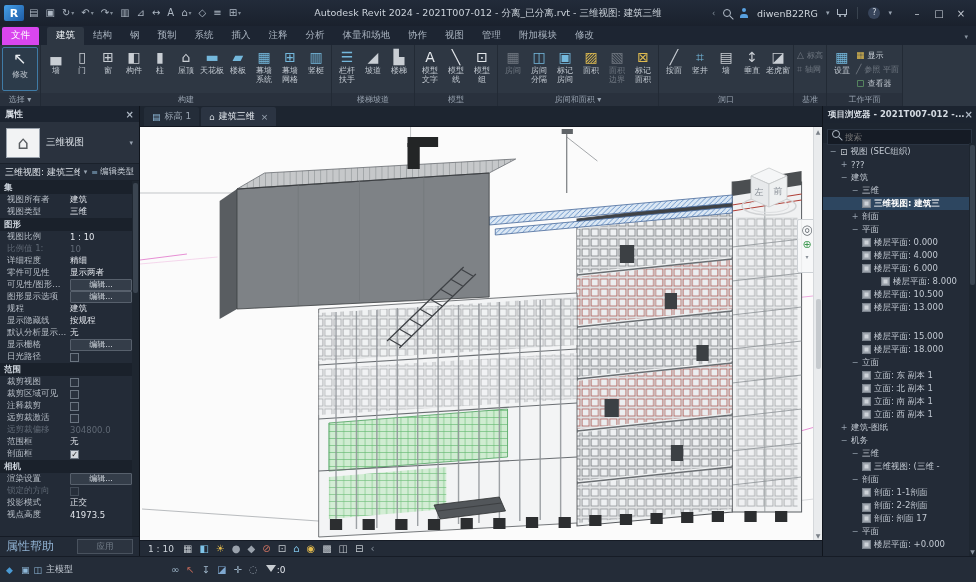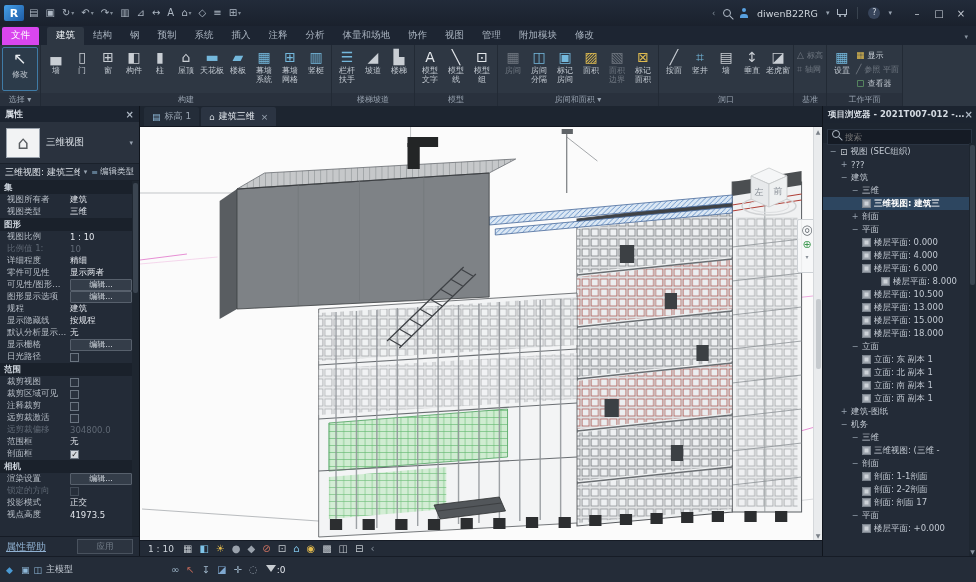--- a/index.html
+++ b/index.html
@@ -84,21 +84,21 @@
   .pval{font-size:8.5px;color:#e2e6ec;white-space:nowrap}
   .pval.dis{color:#5f6874}
   .pbtn{width:62px;text-align:center;font-size:8px;color:#d5dbe2;background:#343d49;
     border:1px solid #57606c;border-radius:1px;line-height:10px}
   .pchk{width:9px;height:9px;border:1px solid #6a7480;background:#2a323e;font-size:8px;line-height:8px;
     text-align:center;color:#1a1a1a}
   .pchk.on{background:#d2d7dd}
   .pscroll{position:absolute;right:0;top:0;bottom:0;width:7px;background:#1e2630}
   .pscroll .thumb{position:absolute;top:2px;left:1px;width:5px;height:110px;background:#3a4450;border-radius:2px}
   .pfoot{height:20px;border-top:1px solid #151b25;display:flex;align-items:center;padding:0 6px;flex:none}
-  .phelp{font-size:10px;color:#8fb0d0;text-decoration:underline}
+  .phelp{font-size:12px;color:#8fb0d0;}
   .papply{margin-left:auto;width:56px;text-align:center;font-size:8.5px;color:#76808c;
     border:1px solid #49525e;background:#2c3440;line-height:13px}
 
   
   .center{flex:1;display:flex;flex-direction:column;min-width:0}
   .viewtabs{height:20px;background:#1d2530;display:flex;align-items:flex-end;padding-left:4px;flex:none}
   .vtab{display:flex;align-items:center;gap:4px;font-size:9px;padding:3px 8px;color:#9aa5b2;
     background:#242d39;margin-right:2px;border-radius:2px 2px 0 0}
   .vtab.active{background:#2b3442;color:#e8edf2}
   .vtab .vx{font-size:9px;color:#9aa5b2;margin-left:2px}
@@ -196,20 +196,21 @@
           <span class="glyph">◇</span>
         </span>
         <span class="qbtn">
           <span class="glyph">≡</span>
         </span>
         <span class="qbtn">
           <span class="glyph">⊞</span>
           <span class="caret">▾</span>
         </span>
       </div>
+    <div class="title-center">Autodesk Revit 2024 - 2021T007-012 - 分离_已分离.rvt - 三维视图: 建筑三维</div>
     <div class="title-right">
       <span style="font-size:8px;color:#8a94a0">‹</span>
       <span class="css-search"></span>
       <span class="person"></span>
       <span style="color:#cfd5dc">diwenB22RG</span>
       <span class="ddv">▾</span>
       <span class="cart"></span>
       <span class="qsep"></span>
       <span class="helpc">?</span>
       <span class="ddv">▾</span>
@@ -913,21 +914,21 @@
             <span>楼层平面: 8.000</span>
           </div>
           <div class="trow" style="padding-left: 39px;">
             <span class="tdoc"></span>
             <span>楼层平面: 10.500</span>
           </div>
           <div class="trow" style="padding-left: 39px;">
             <span class="tdoc"></span>
             <span>楼层平面: 13.000</span>
           </div>
-          <div class="trow" style="padding-left: 39px;">
+          <div class="trow" style="padding-left: 39px; margin-top: 16px;">
             <span class="tdoc"></span>
             <span>楼层平面: 15.000</span>
           </div>
           <div class="trow" style="padding-left: 39px;">
             <span class="tdoc"></span>
             <span>楼层平面: 18.000</span>
           </div>
           <div class="trow" style="padding-left: 28px;">
             <span class="texp">−</span>
             <span>立面</span>

